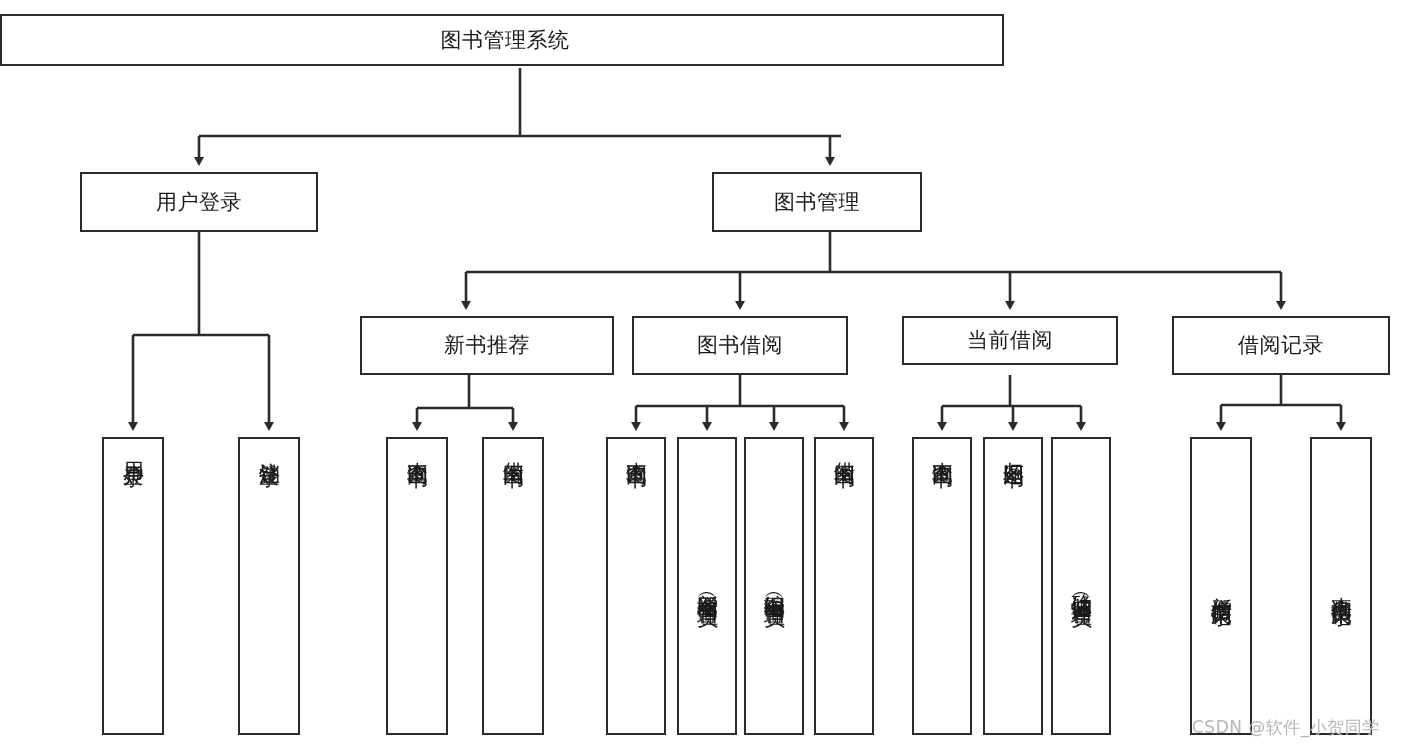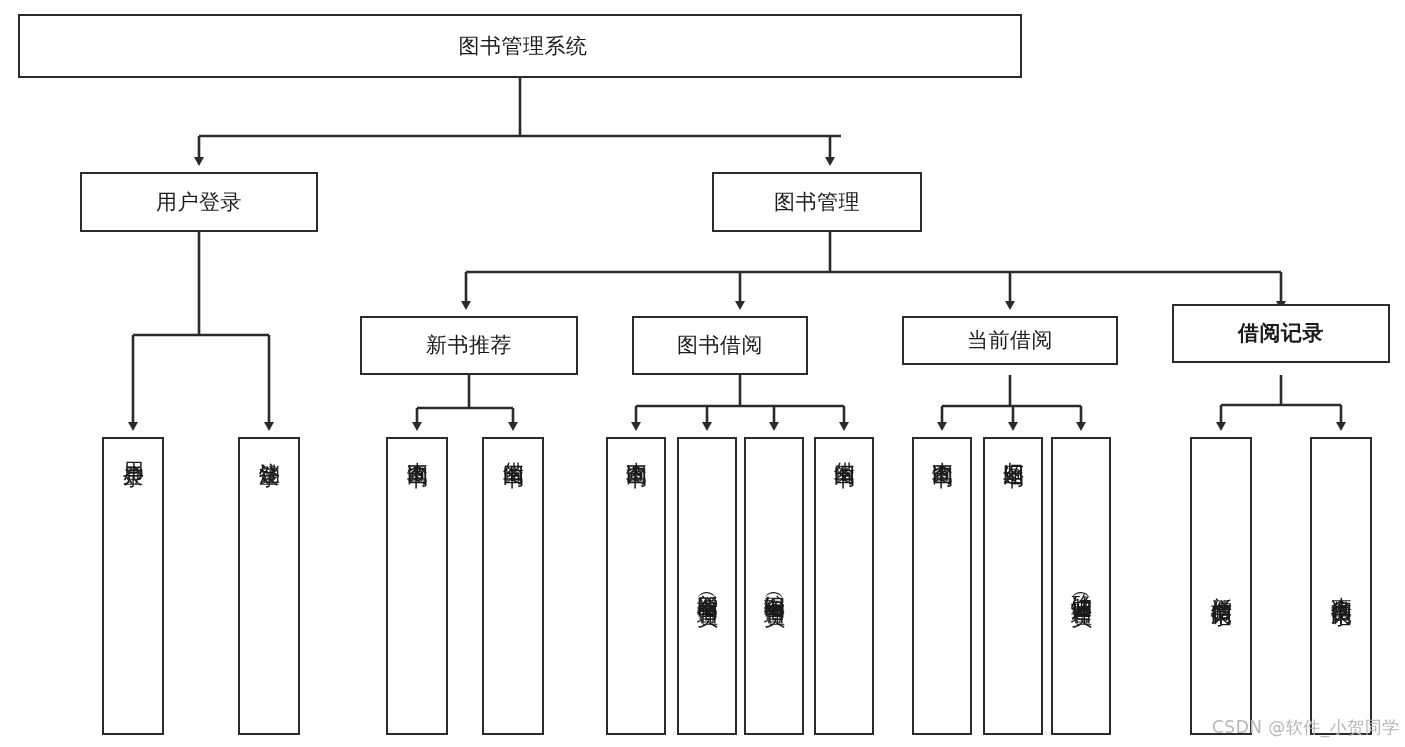--- a/index.html
+++ b/index.html
@@ -115,41 +115,41 @@
       <path d="M1013,406 L1013,423" marker-end="url(#arrow)"></path>
       <path d="M1081,406 L1081,423" marker-end="url(#arrow)"></path>
 
       <path d="M1281,375 L1281,405"></path>
       <path d="M1221,405 L1341,405"></path>
       <path d="M1221,405 L1221,423" marker-end="url(#arrow)"></path>
       <path d="M1341,405 L1341,423" marker-end="url(#arrow)"></path>
     </g>
   </svg>
 
-  <div class="node horiz" id="n-root" style="left: 18px; top: 14px; width: 1004px; height: 64px; padding-left: 6px;">
+  <div class="node horiz" id="n-root" style="left: 0; top: 14px; width: 1004px; height: 52px; padding-left: 6px;">
     <span class="label">图书管理系统</span>
   </div>
 
   <div class="node horiz" id="n-l1-0" style="left: 80px; top: 172px; width: 238px; height: 60px;">
     <span class="label">用户登录</span>
   </div>
   <div class="node horiz" id="n-l1-1" style="left: 712px; top: 172px; width: 210px; height: 60px;">
     <span class="label">图书管理</span>
   </div>
 
-  <div class="node horiz" id="n-l2-0" style="left: 360px; top: 316px; width: 218px; height: 59px;">
+  <div class="node horiz" id="n-l2-0" style="left: 360px; top: 316px; width: 254px; height: 59px;">
     <span class="label">新书推荐</span>
   </div>
-  <div class="node horiz" id="n-l2-1" style="left: 632px; top: 316px; width: 176px; height: 59px;">
+  <div class="node horiz" id="n-l2-1" style="left: 632px; top: 316px; width: 216px; height: 59px;">
     <span class="label">图书借阅</span>
   </div>
   <div class="node horiz" id="n-l2-2" style="left: 902px; top: 316px; width: 216px; height: 49px;">
     <span class="label">当前借阅</span>
   </div>
-  <div class="node horiz" id="n-l2-3" style="left: 1172px; top: 304px; width: 218px; height: 59px; font-weight: bold;">
+  <div class="node horiz" id="n-l2-3" style="left: 1172px; top: 316px; width: 218px; height: 59px;">
     <span class="label">借阅记录</span>
   </div>
 
   <div class="node vert" id="n-lf-0" style="left: 102px; top: 437px; width: 62px; height: 298px;">
     <span class="label">用户登录</span>
   </div>
   <div class="node vert" id="n-lf-1" style="left: 238px; top: 437px; width: 62px; height: 298px;">
     <span class="label">注销登录</span>
   </div>
   <div class="node vert" id="n-lf-2" style="left: 386px; top: 437px; width: 62px; height: 298px;">
@@ -179,14 +179,14 @@
   <div class="node vert midtext" id="n-lf-10" style="left: 1051px; top: 437px; width: 60px; height: 298px;">
     <span class="label">确认归还（管理员）</span>
   </div>
   <div class="node vert midtext" id="n-lf-11" style="left: 1190px; top: 437px; width: 62px; height: 298px;">
     <span class="label">新增借阅记录</span>
   </div>
   <div class="node vert midtext" id="n-lf-12" style="left: 1310px; top: 437px; width: 62px; height: 298px;">
     <span class="label">查询借阅记录</span>
   </div>
 
-  <div class="watermark" style="left: 1192px; top: 716px; color: rgb(182, 182, 182); padding-left: 20px;">CSDN @软件_小贺同学</div>
+  <div class="watermark" style="left: 1192px; top: 716px; color: rgb(182, 182, 182);">CSDN @软件_小贺同学</div>
 </div>
 
 </body></html>

